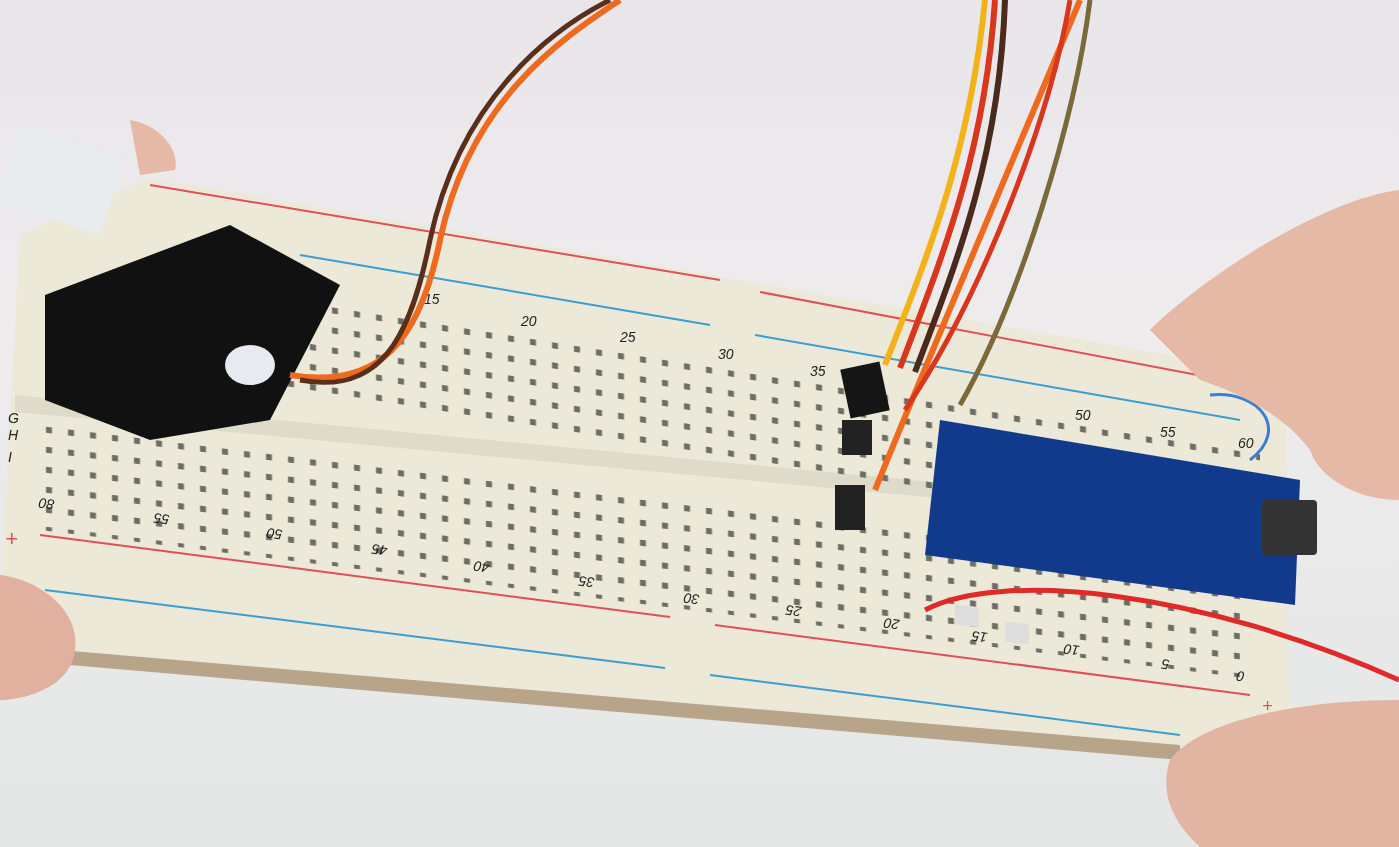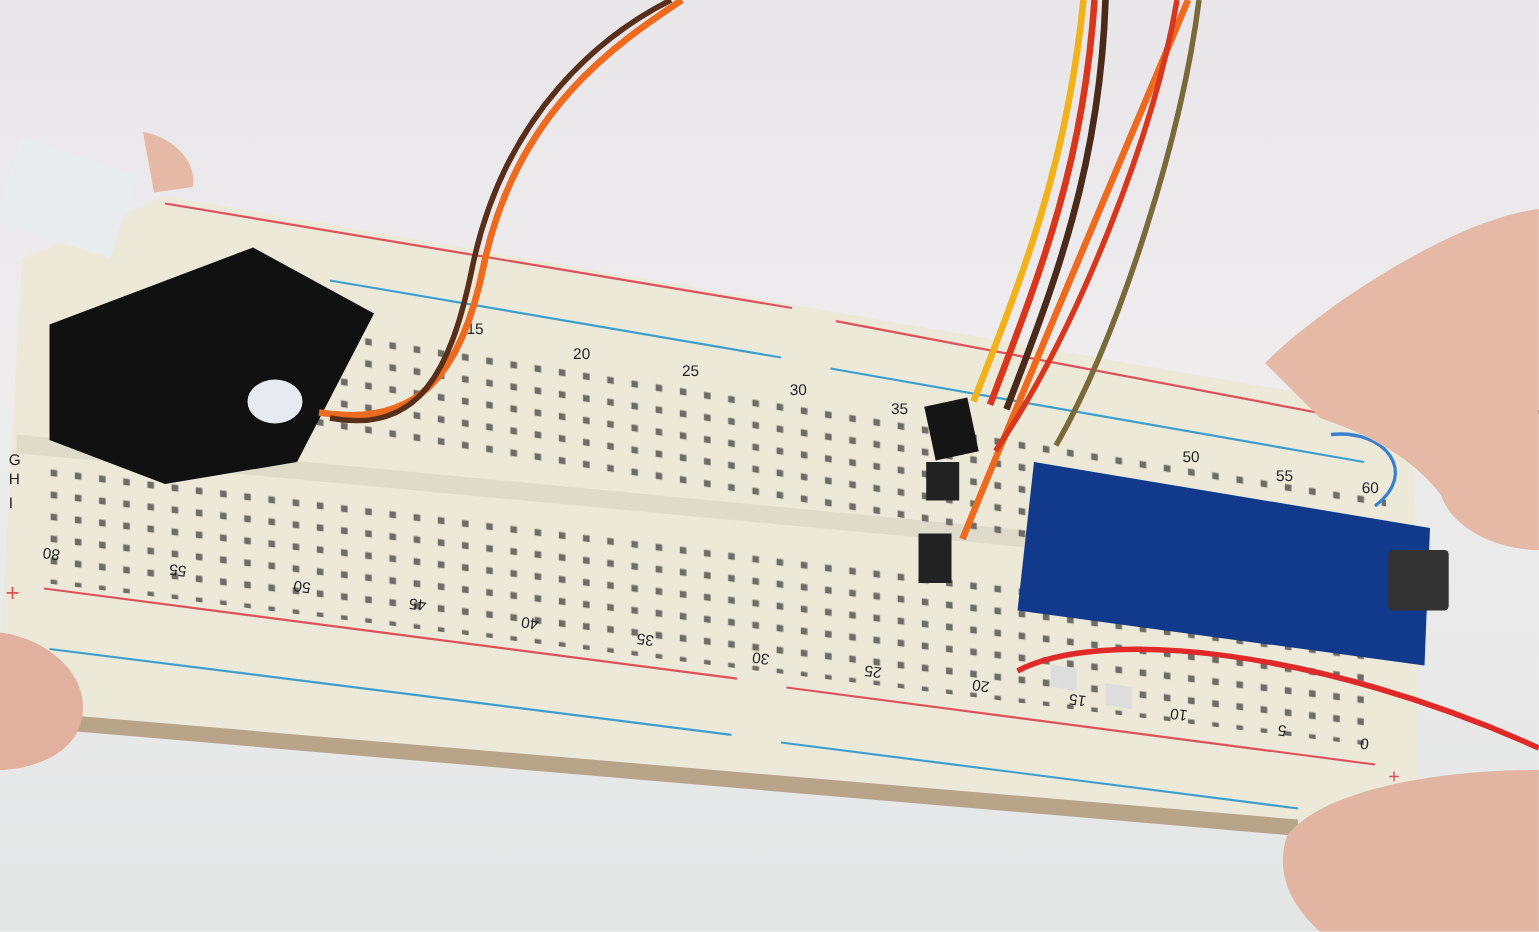--- a/index.html
+++ b/index.html
@@ -1,21 +1,21 @@
 <!DOCTYPE html>
 <html><head>
 <meta charset="utf-8">
 <style>
   html, body { margin:0; padding:0; }
   body {
     width:1399px; height:847px; overflow:hidden; position:relative;
     background: linear-gradient(180deg, #e9e6ea 0%, #eeeced 40%, #e4e6e6 100%);
     font-family: "Liberation Sans", sans-serif;
   }
-  .scene { position:absolute; inset:0; }
+  .scene { position:absolute; inset:0;font-style:italic; }
   svg { position:absolute; left:0; top:0; }
   .num { font-family: "Liberation Sans", sans-serif; font-size:14px; fill:#222; }
 </style>
 </head>
 <body>
 
 <div class="scene">
 <svg width="1399" height="847" viewBox="0 0 1399 847">
 
   <polygon points="20,235 150,178 1285,375 1290,740 1180,745 60,650 0,600" fill="#ece9d8"></polygon>

